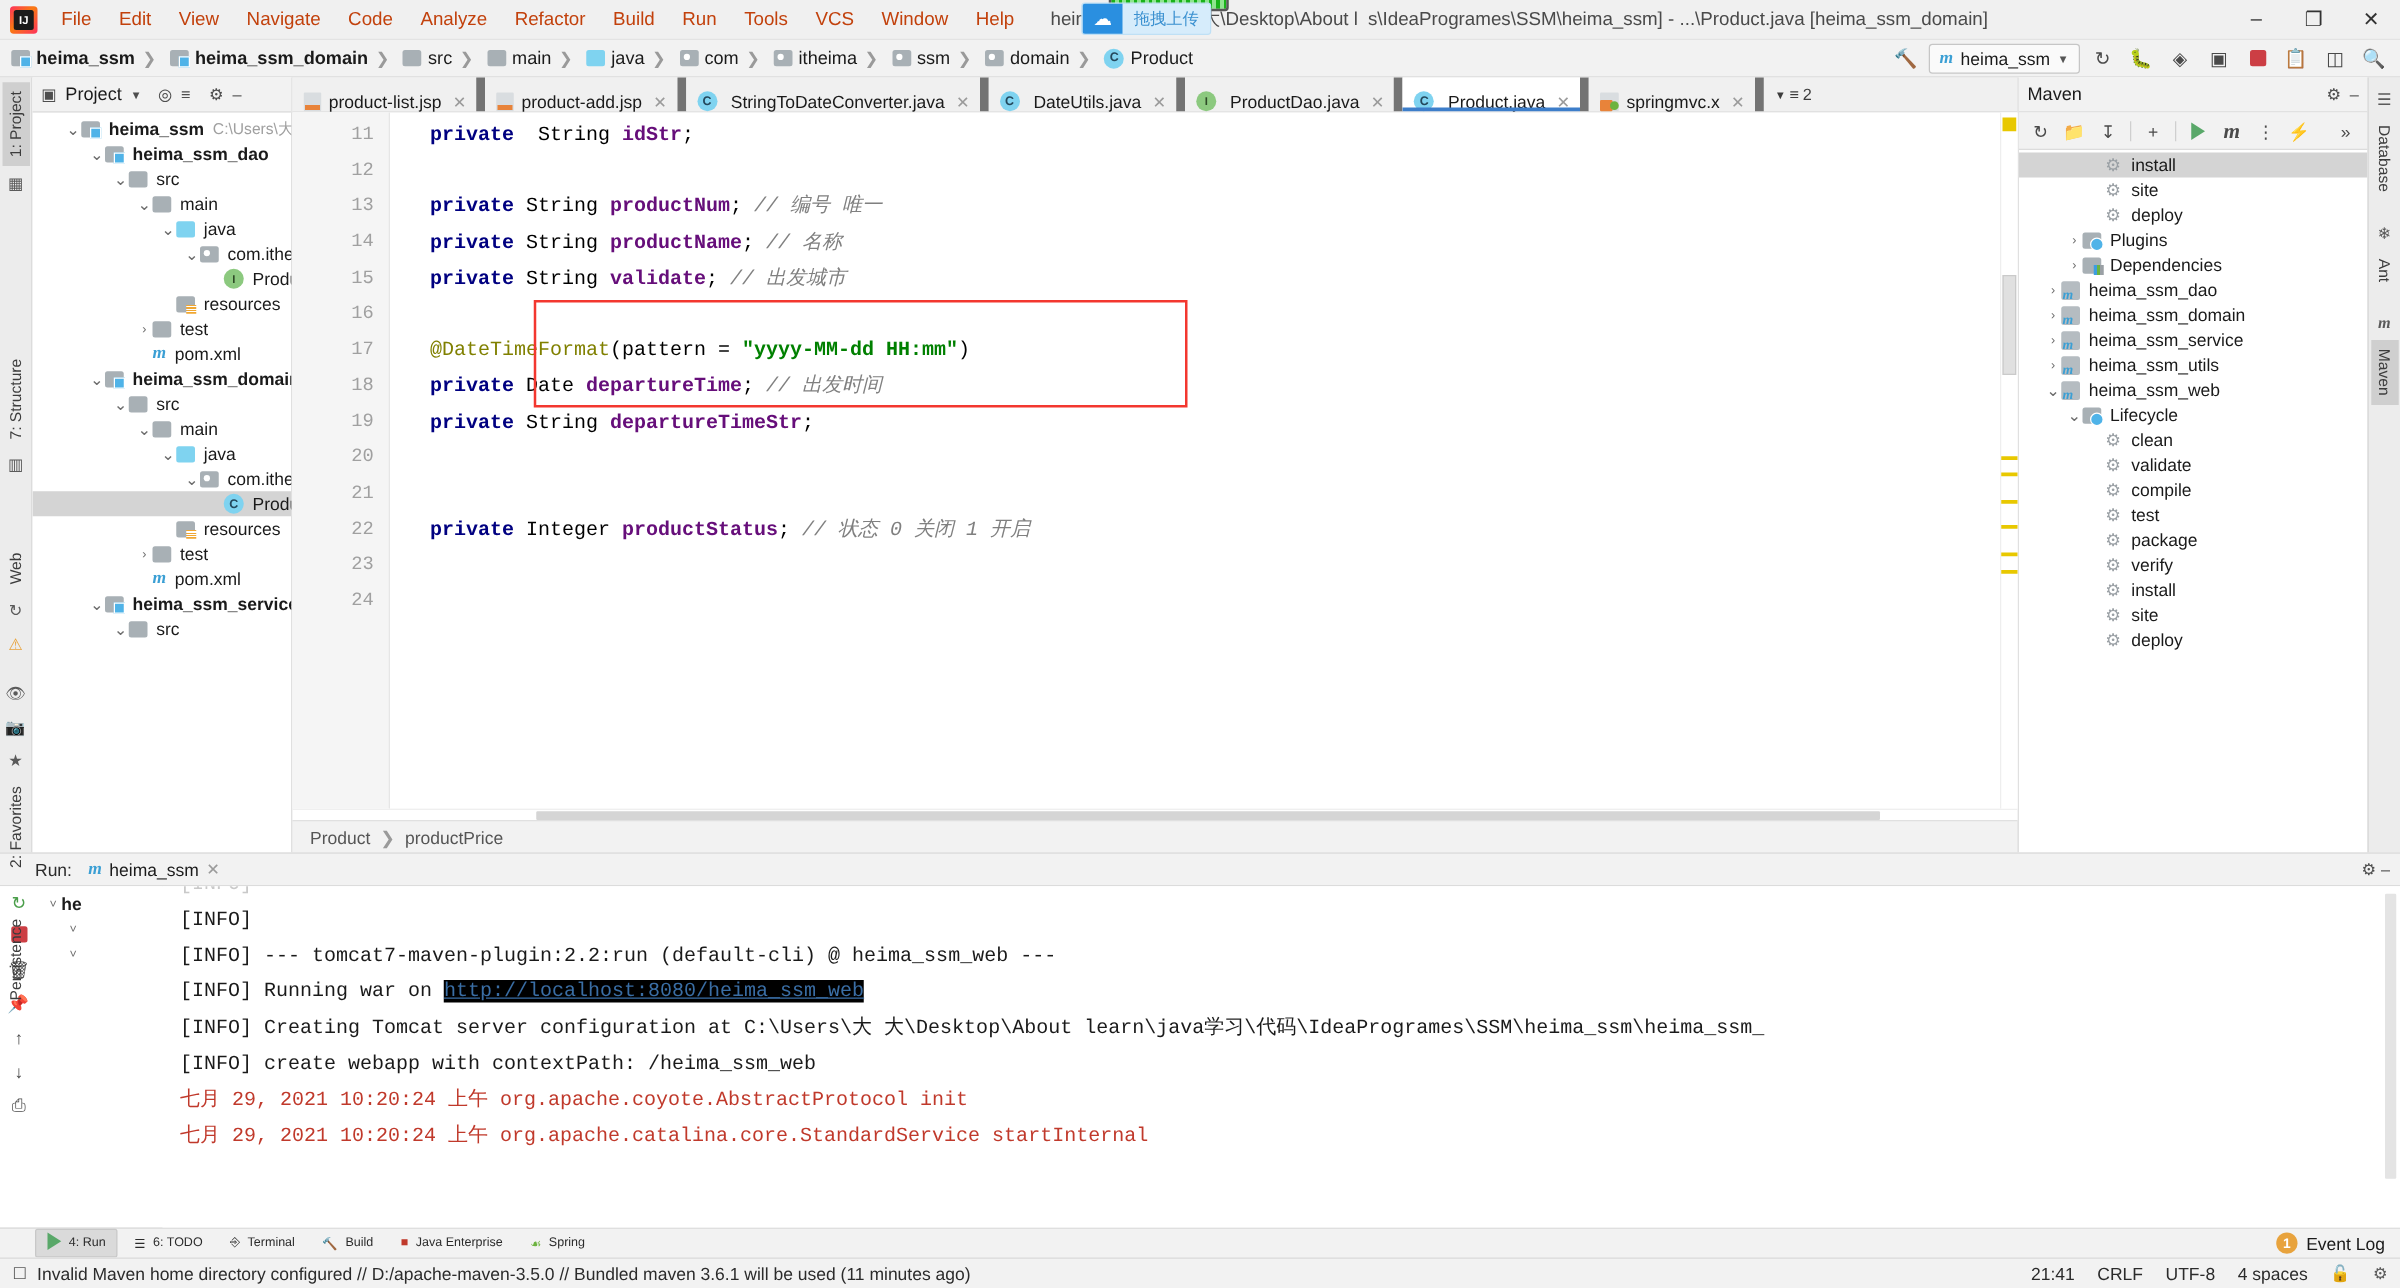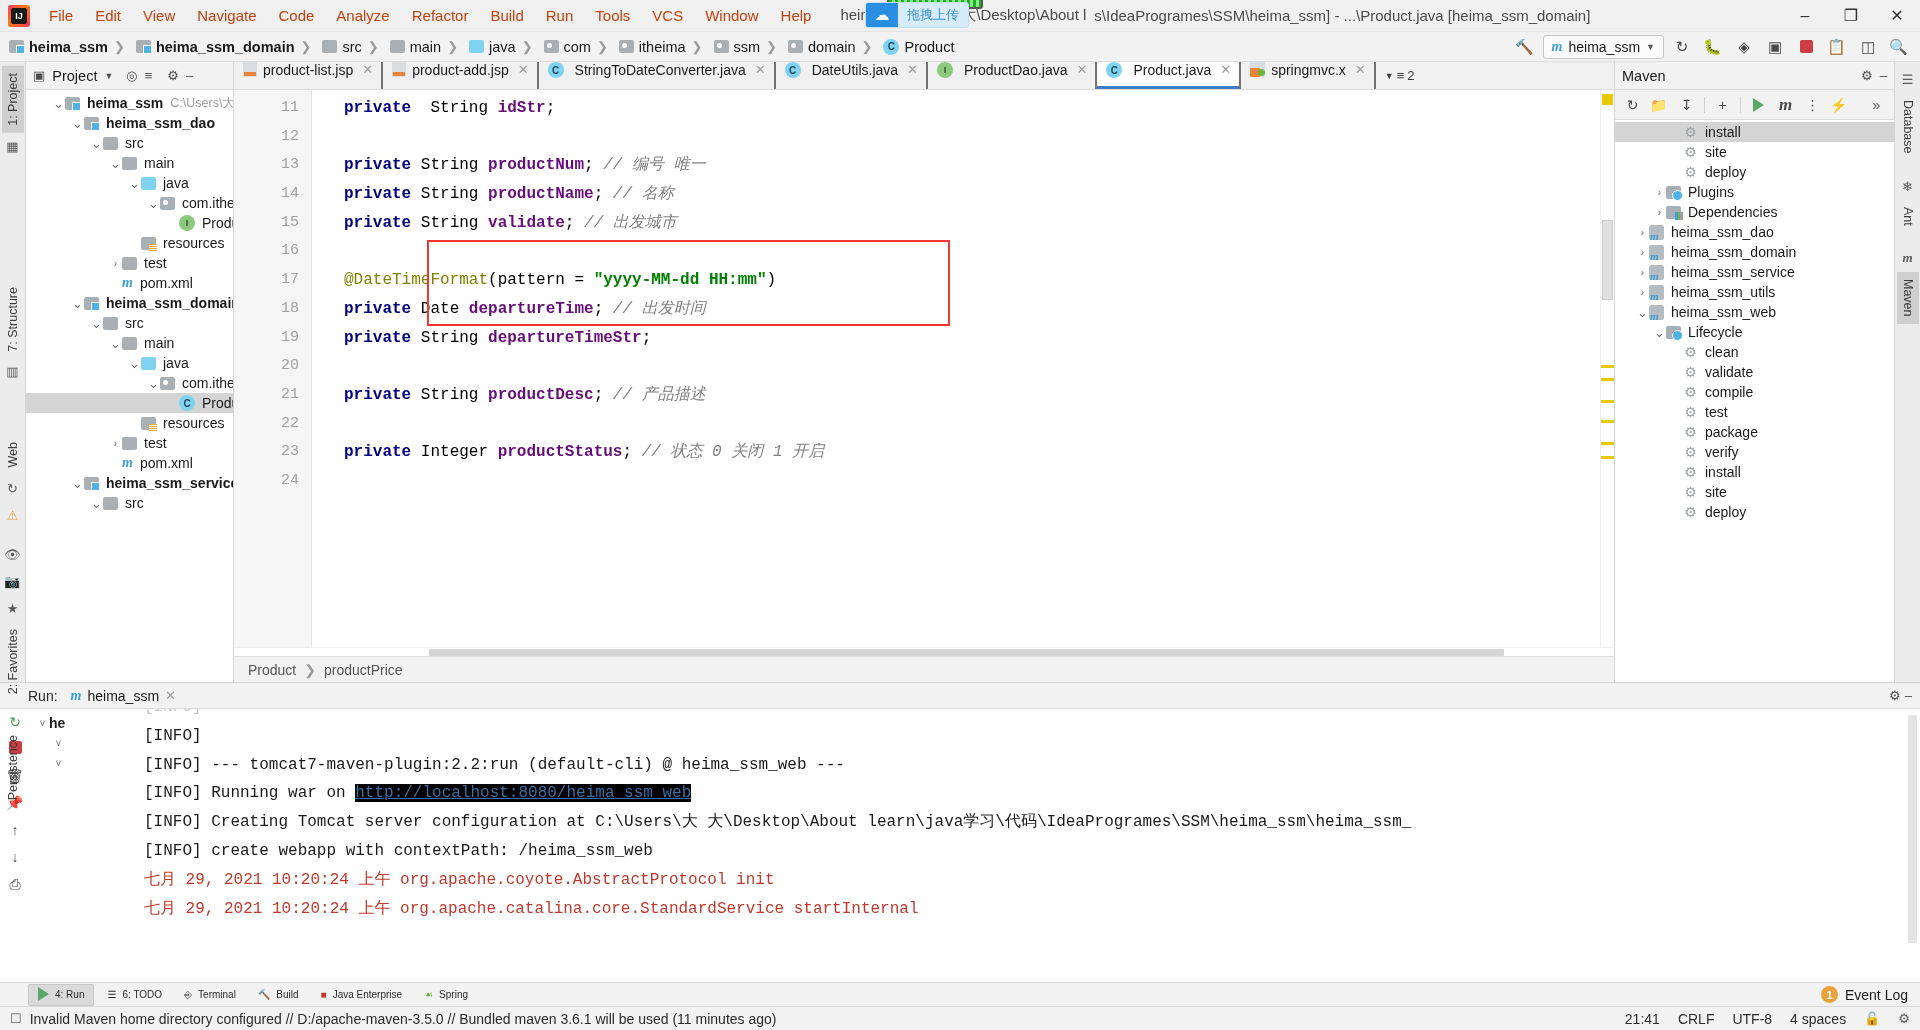--- a/index.html
+++ b/index.html
@@ -125,22 +125,22 @@
   .ic-m { color:#3b9fd4;font-style:italic;font-weight:bold;font-family:"Liberation Serif",serif;font-size:14px;margin-right:5px;}
   .ic-iface {
     width:16px;height:16px;border-radius:50%;background:#8cc97f;color:#2d4a26;font-size:9px;
     display:flex;align-items:center;justify-content:center;margin-right:5px;flex:none;font-weight:bold;
   }
 
   
   .editor-col { flex:1; display:flex; flex-direction:column; min-width:0; }
   .tabstrip { height:28px; background:#f0f0f0; display:flex; align-items:stretch; border-bottom:1px solid #dcdcdc; flex:none;}
   .etab {
-    display:flex;align-items:flex-start;gap:6px;padding:0 8px 0 9px;font-size:14px;white-space:nowrap;
-    border-right:2px solid #737373; position:relative; background:#f0f0f0;
+    display:flex;align-items:flex-end;gap:6px;padding:0 8px 0 9px;font-size:14px;white-space:nowrap;
+    border-right:7px solid #737373; position:relative; background:#f0f0f0;
   }
   .etab.active { background:#fff; }
   .etab.active::after{content:"";position:absolute;left:0;right:0;bottom:0;height:3px;background:#3d7eca;}
   .etab .x { color:#9b9b9b; font-size:13px; margin-left:3px; }
   .tabs-more { display:flex;align-items:center;gap:3px;padding:0 9px;font-size:13px;color:#3c3c3c;}
   .ic-jsp {
     width:14px;height:15px;background:#d9dde0;border-radius:1px;position:relative;flex:none;
   }
   .ic-jsp::after{content:"";position:absolute;left:1px;bottom:1px;right:1px;height:4px;background:#e8833a;}
   .ic-xml {
@@ -554,21 +554,20 @@
         <div class="cline"><span class="kw">private</span><span class="id">  String </span><span class="fld">idStr</span><span class="id">;</span></div>
             <div class="cline"></div>
             <div class="cline"><span class="kw">private</span><span class="id"> String </span><span class="fld">productNum</span><span class="id">; </span><span class="cmt">// 编号 唯一</span></div>
             <div class="cline"><span class="kw">private</span><span class="id"> String </span><span class="fld">productName</span><span class="id">; </span><span class="cmt">// 名称</span></div>
             <div class="cline"><span class="kw">private</span><span class="id"> String </span><span class="fld">validate</span><span class="id">; </span><span class="cmt">// 出发城市</span></div>
             <div class="cline"></div>
             <div class="cline"><span class="ann">@DateTimeFormat</span><span class="id">(pattern = </span><span class="str">"yyyy-MM-dd HH:mm"</span><span class="id">)</span></div>
             <div class="cline"><span class="kw">private</span><span class="id"> Date </span><span class="fld">departureTime</span><span class="id">; </span><span class="cmt">// 出发时间</span></div>
             <div class="cline"><span class="kw">private</span><span class="id"> String </span><span class="fld">departureTimeStr</span><span class="id">;</span></div>
             <div class="cline"></div>
-            <div class="cline"><span class="kw">private</span><span class="id"> String </span><span class="fld">productDesc</span><span class="id">; </span><span class="cmt">// 产品描述</span></div>
             <div class="cline"></div>
             <div class="cline"><span class="kw">private</span><span class="id"> Integer </span><span class="fld">productStatus</span><span class="id">; </span><span class="cmt">// 状态 0 关闭 1 开启</span></div>
           </div>
         <div class="err-stripe">
           <div class="stripe-mark" style="top:4px;background:#e8c800;"></div>
           <div class="scroll-thumb" style="top:130px;height:80px;"></div>
           <div class="stripe-line" style="top:275px;"></div>
           <div class="stripe-line" style="top:288px;"></div>
           <div class="stripe-line" style="top:310px;"></div>
           <div class="stripe-line" style="top:330px;"></div>

